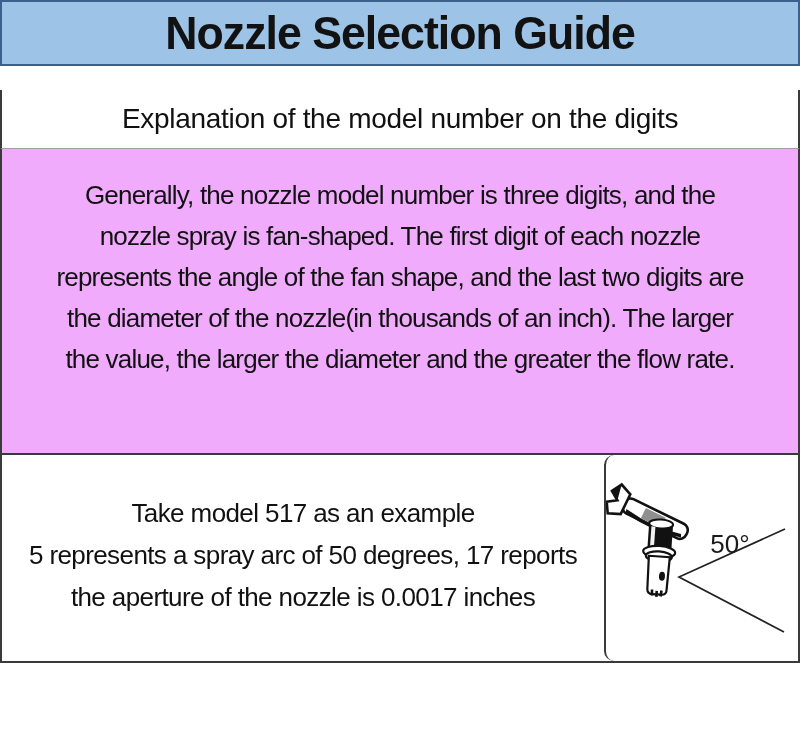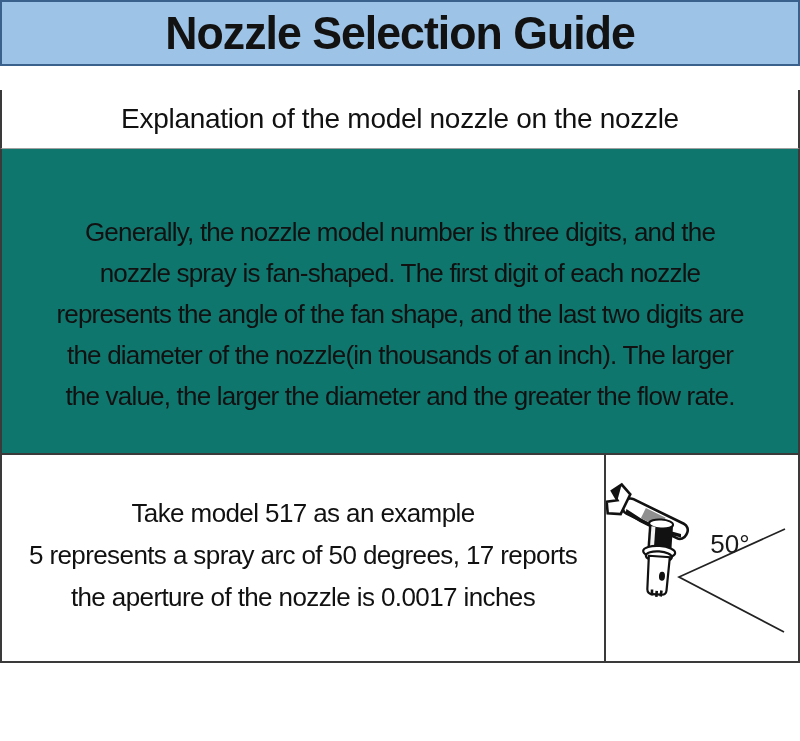--- a/index.html
+++ b/index.html
@@ -39,25 +39,25 @@
   }
   .subheader-text {
     font-size:28px; font-weight:500;
     letter-spacing:-0.3px;
   }
   
   .description {
     position:absolute; left:0; top:149px;
     width:800px; height:306px;
     box-sizing:border-box;
-    background:#0f766e;
+    background:#f0abfc;
     border-left:2px solid #3a3a3a;
     border-right:2px solid #3a3a3a;
     border-bottom:2px solid #3a3a3a;
-    display:flex; align-items:center; justify-content:center;
+    display:flex; align-items:flex-start; justify-content:center;
     padding-top:26px;
   }
   .description-text {
     font-size:26px; font-weight:500;
     line-height:41px;
     letter-spacing:-0.8px;
     text-align:center;
     white-space:pre-line;
   }
   
@@ -82,39 +82,40 @@
     line-height:42px;
     letter-spacing:-0.6px;
     text-align:center;
     white-space:pre-line;
   }
   .diagram-cell {
     flex:1;
     box-sizing:border-box;
     border-left:2px solid #3a3a3a;
     position:relative;
+    border-radius:10px;
   }
   .diagram-cell svg { position:absolute; left:0; top:0; }
   .angle-label-text {
     font-family:"Liberation Sans", sans-serif;
     font-size:26px;
     fill:#1a1a1a;
   }
 </style>
 </head>
 <body>
 
 <div class="canvas">
 
   <div class="banner">
     <div class="banner-title">Nozzle Selection Guide</div>
   </div>
 
   <div class="subheader">
-    <div class="subheader-text">Explanation of the model nozzle on the nozzle</div>
+    <div class="subheader-text">Explanation of the model number on the digits</div>
   </div>
 
   <div class="description">
     <div class="description-text">Generally, the nozzle model number is three digits, and the
 nozzle spray is fan-shaped. The first digit of each nozzle
 represents the angle of the fan shape, and the last two digits are
 the diameter of the nozzle(in thousands of an inch). The larger
 the value, the larger the diameter and the greater the flow rate.</div>
   </div>
 

